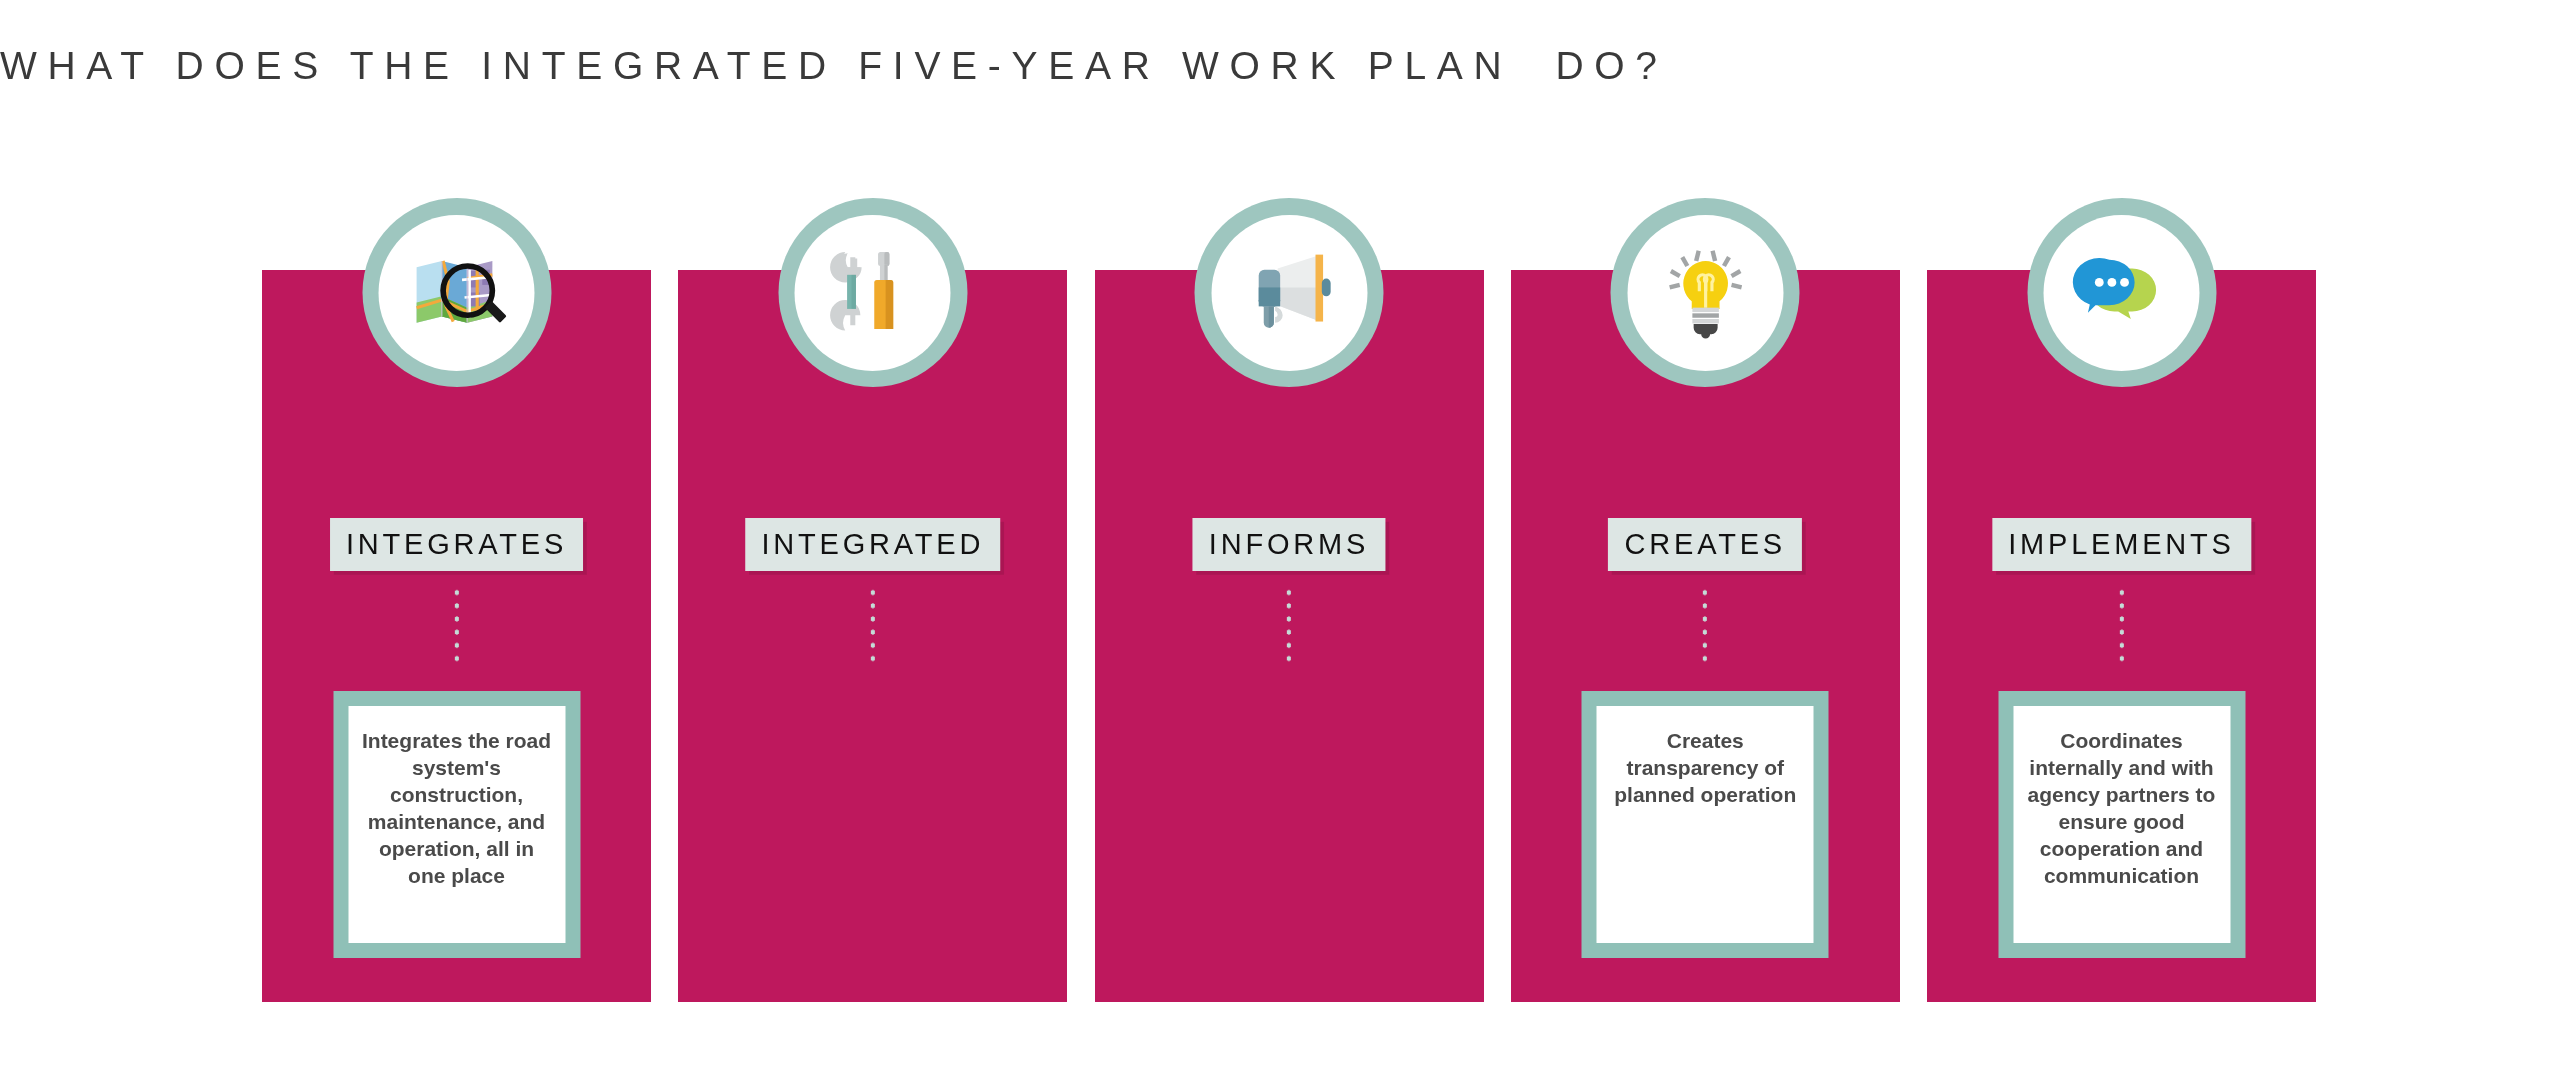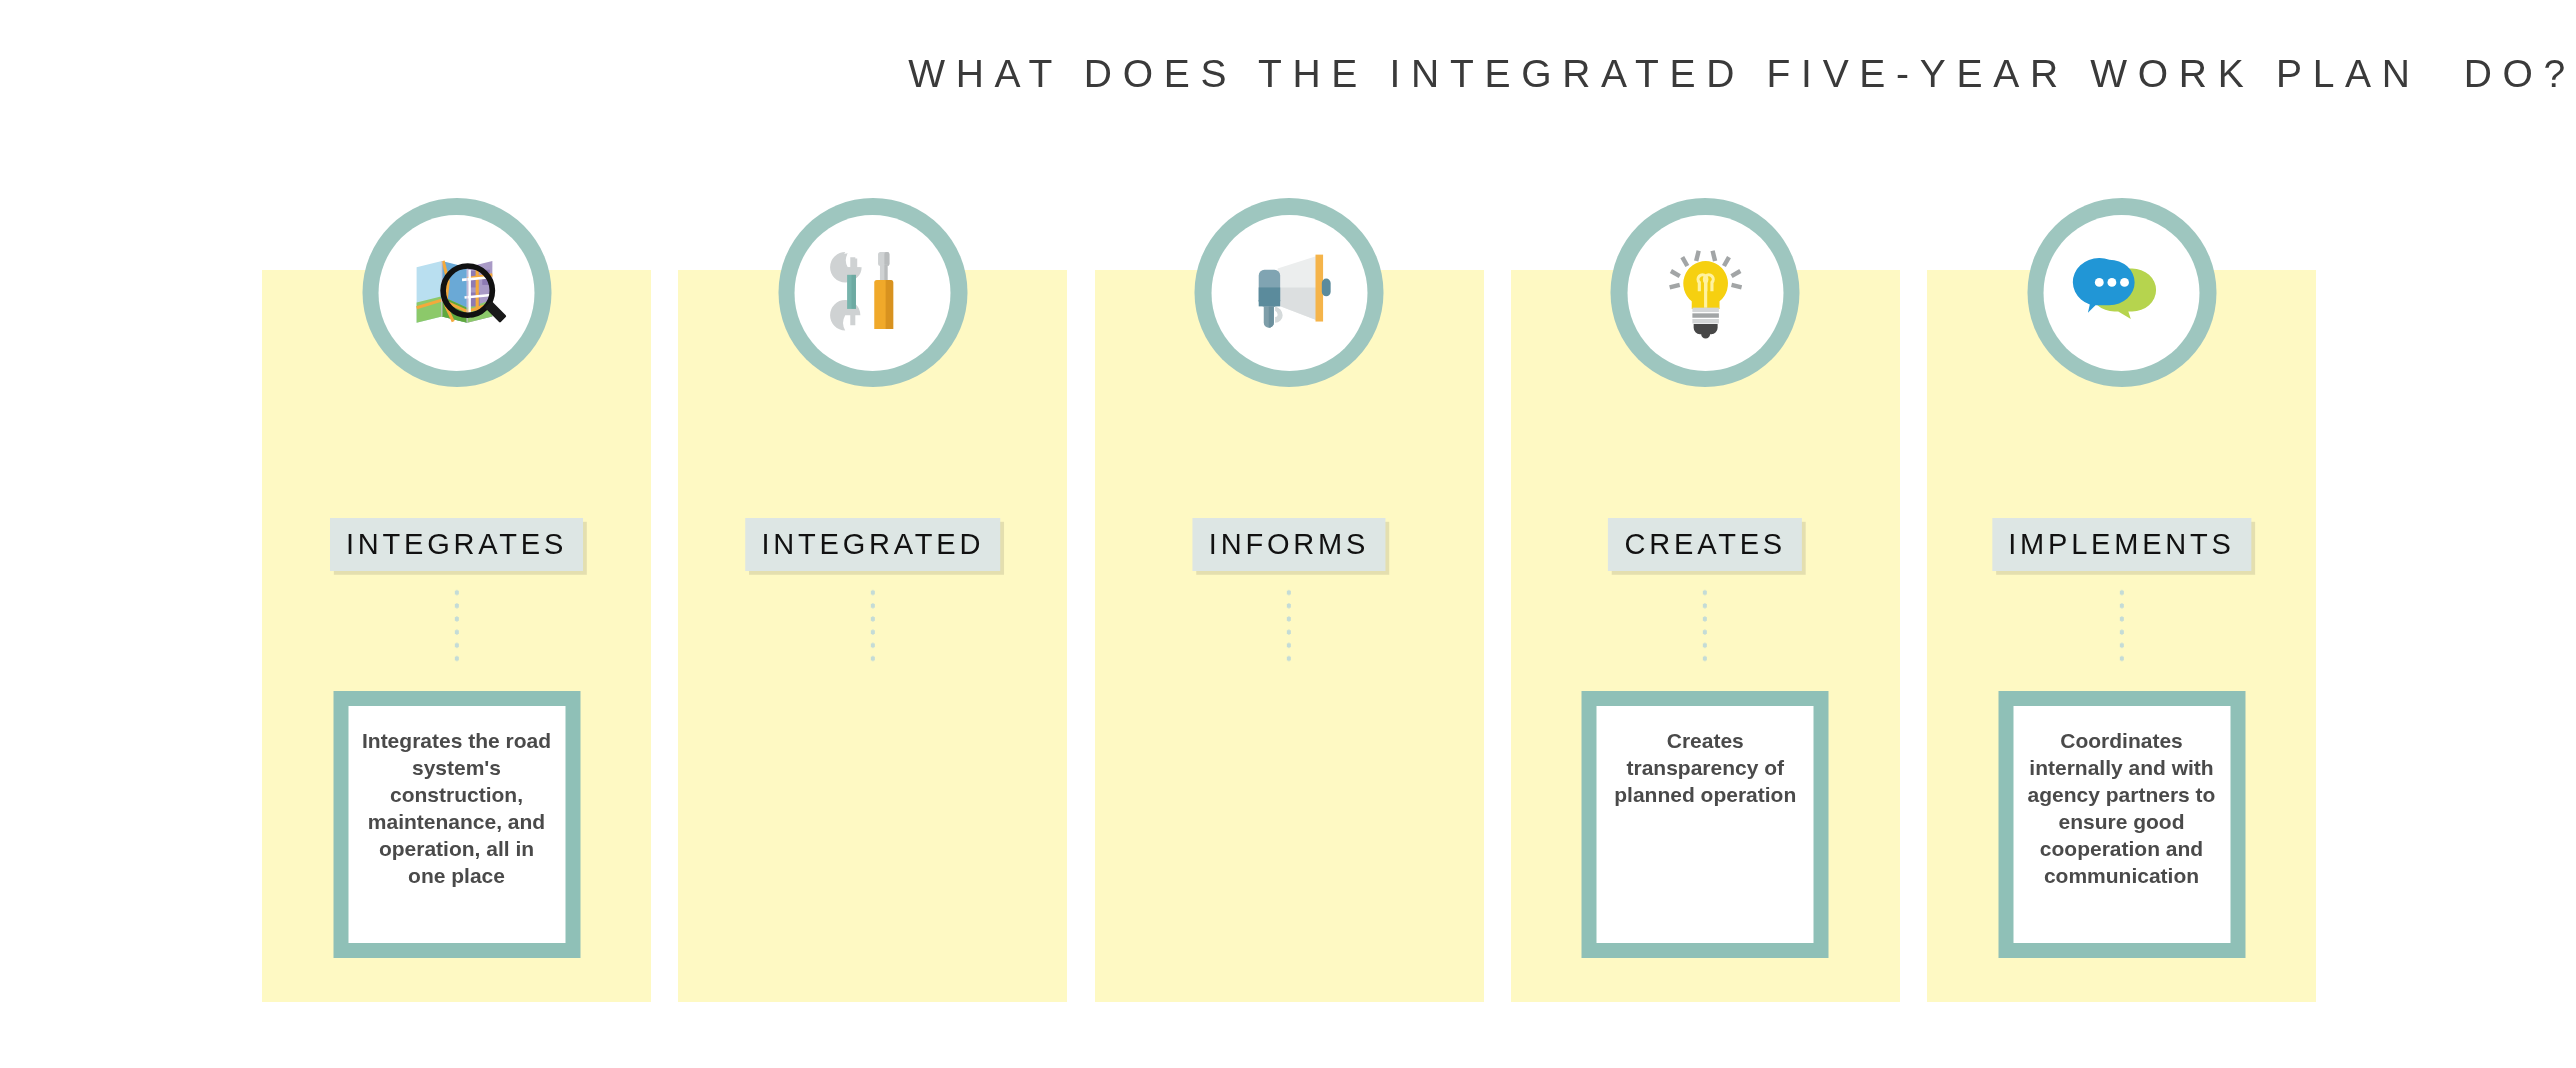--- a/index.html
+++ b/index.html
@@ -8,22 +8,22 @@
     background:#ffffff;
     font-family:"Liberation Sans", sans-serif;
     overflow:hidden;
     position:relative;
   }
 
   
   #page-title{
     position:absolute;
     left:0; right:0;
-    top:52px;
-    text-align:right;
+    top:44px;
+    text-align:left;
     font-size:39px;
     line-height:44px;
     letter-spacing:10.7px;
     color:#3a3a3a;
     font-weight:400;
     white-space:pre;
   }
 
   
   #columns{
@@ -33,21 +33,21 @@
     width:2054px;
     height:732px;
     display:flex;
     justify-content:space-between;
   }
 
   .column{
     position:relative;
     width:389px;
     height:732px;
-    background:#fef9c3;
+    background:#be185d;
     flex:0 0 389px;
   }
 
   
   .medallion{
     position:absolute;
     left:50%;
     top:-72px;
     transform:translateX(-50%);
     width:189px;height:189px;

